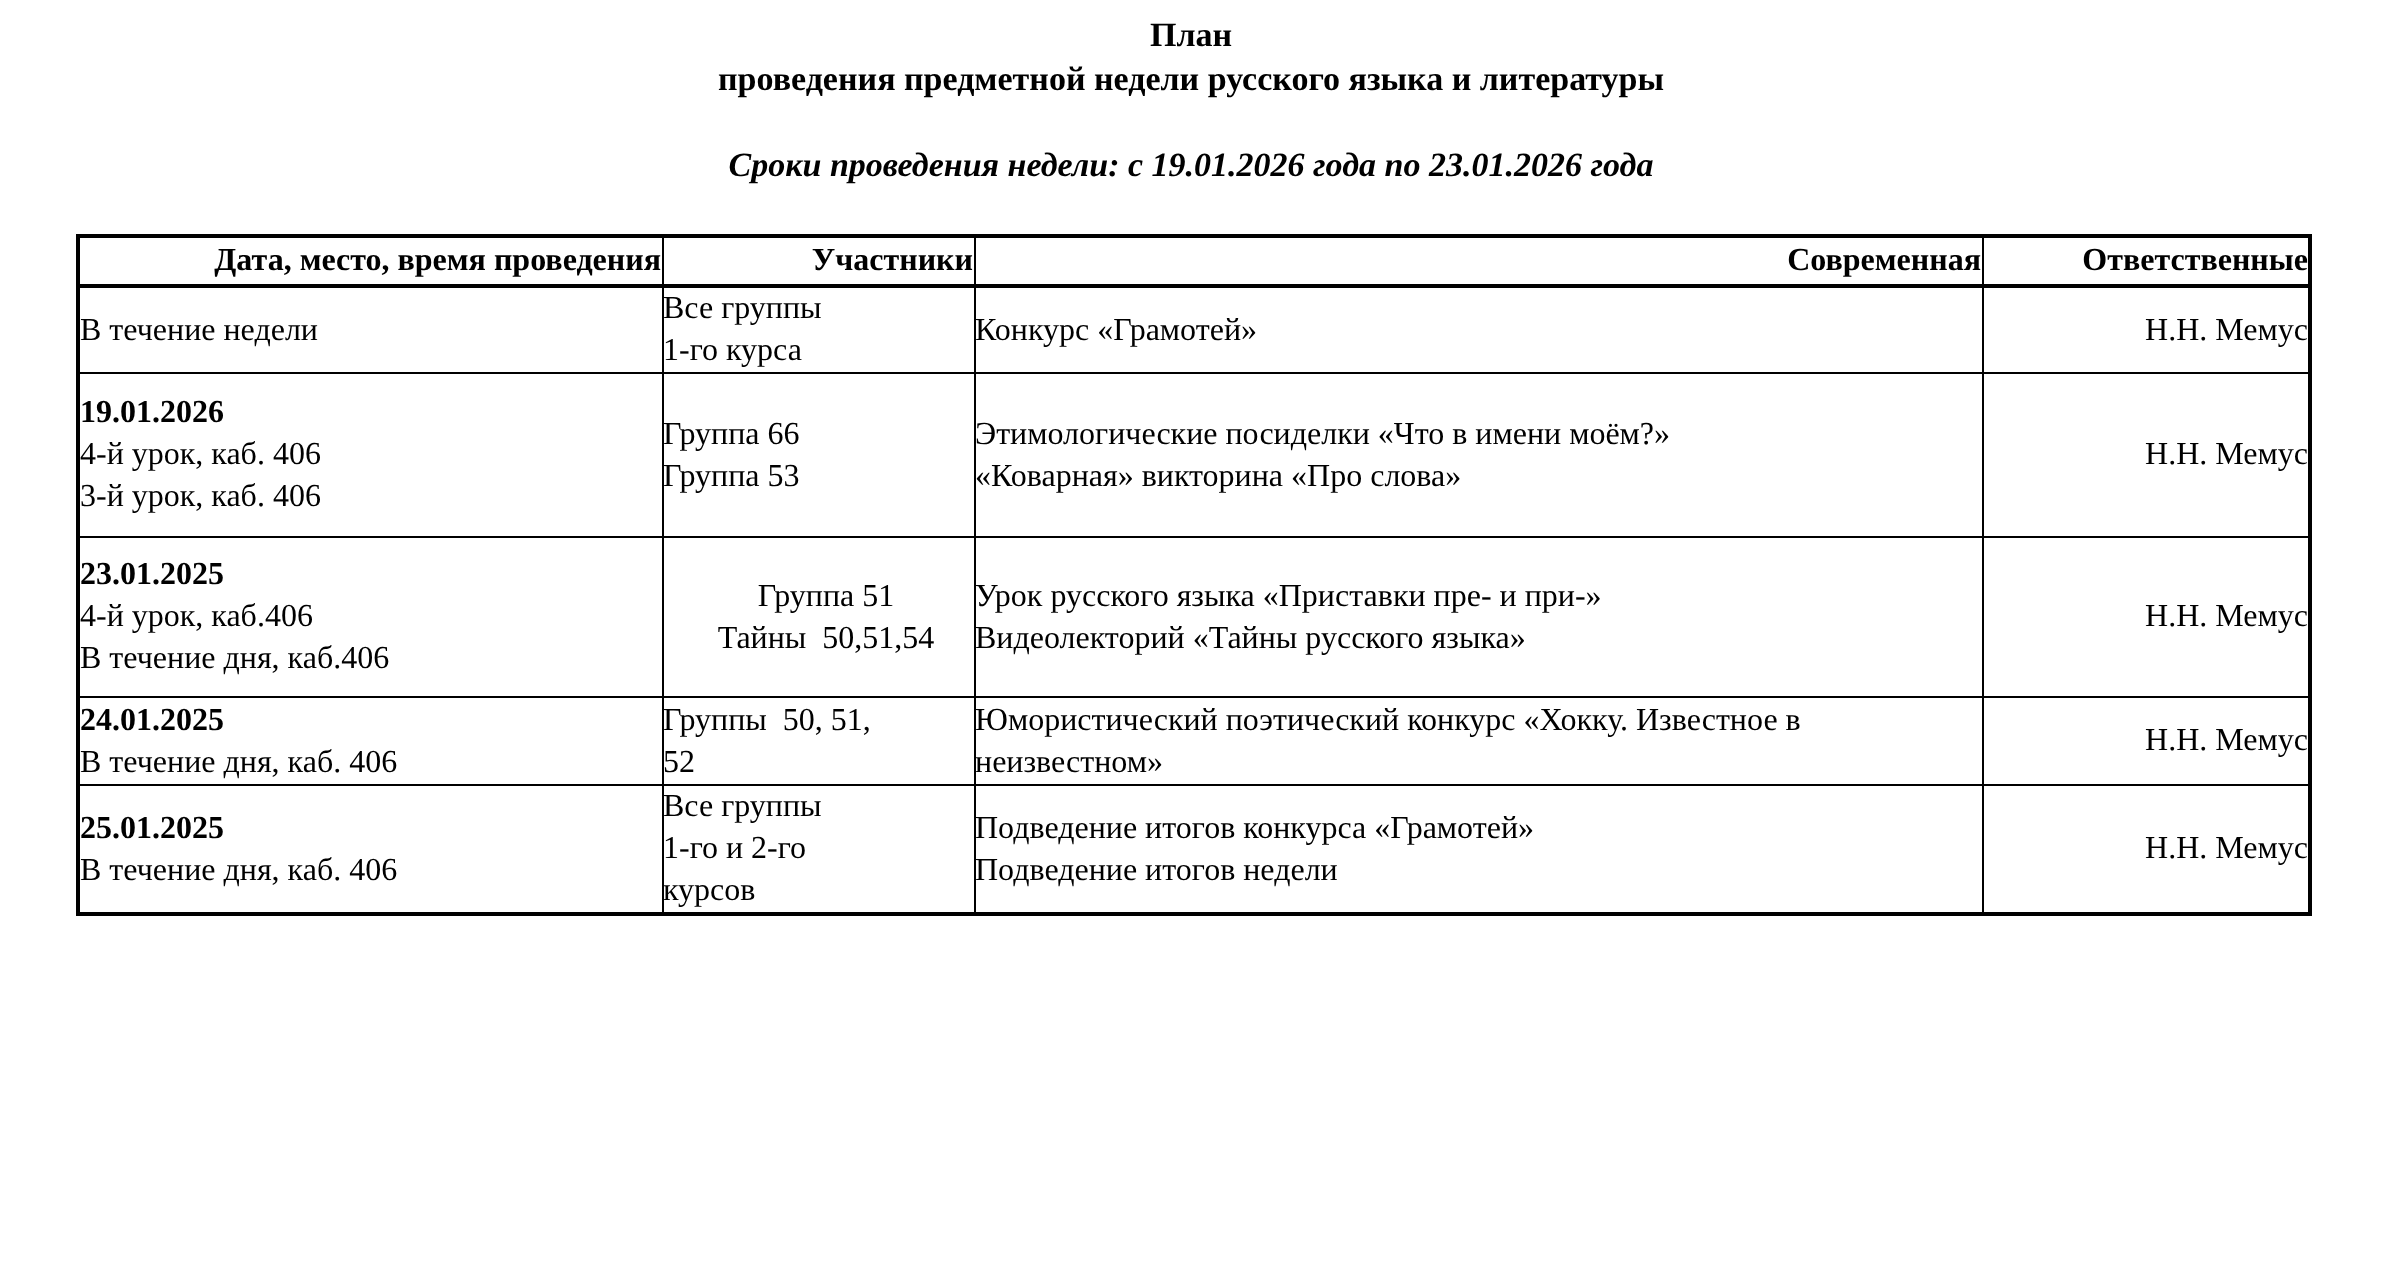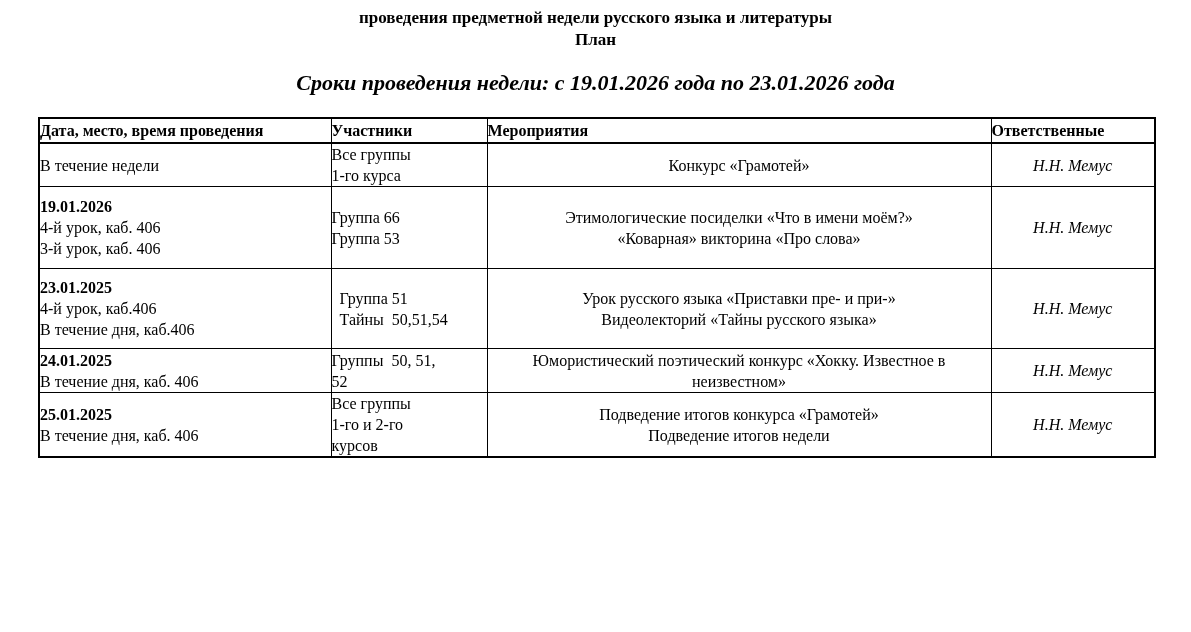--- a/index.html
+++ b/index.html
@@ -17,21 +17,21 @@
     text-align: center;
     font-weight: bold;
     font-size: 17px;
     line-height: 22px;
     padding-top: 7px;
   }
   .doc-subtitle {
     text-align: center;
     font-weight: bold;
     font-style: italic;
-    font-size: 22px;
+    font-size: 17px;
     line-height: 22px;
     margin-top: 21px;
   }
   table.plan {
     border-collapse: collapse;
     table-layout: fixed;
     width: 1116px;
     margin: 23px 0 0 38px;
     border: 2px solid #000;
   }
@@ -39,62 +39,62 @@
     border: 1px solid #000;
     font-size: 16px;
     padding: 0;
     vertical-align: middle;
     overflow: hidden;
   }
   table.plan thead th {
     border-bottom: 2px solid #000;
     font-weight: bold;
     height: 23px;
-    text-align: left;
+    text-align: right;
     line-height: 21px;
   }
   .ln { line-height: 21px; white-space: pre-wrap; }
   .date-ln { font-weight: bold; }
   td.c-when { }
   td.c-part { text-align: left; }
-  td.c-part.align-left { text-align: left; padding-left: 8px; }
-  td.c-events { text-align: center; padding-left: 8px; padding-right: 4px; }
-  td.c-resp { text-align: center; padding-left: 22px; vertical-align: middle; font-style: italic; }
+  td.c-part.align-left { text-align: center; padding-left: 8px; }
+  td.c-events { text-align: left; padding-left: 8px; padding-right: 4px; }
+  td.c-resp { text-align: right; padding-left: 22px; vertical-align: middle; }
   tbody tr:nth-child(1) td { height: 41px; }
   tbody tr:nth-child(2) td { height: 81px; }
   tbody tr:nth-child(3) td { height: 79px; }
   tbody tr:nth-child(4) td { height: 43px; }
   tbody tr:nth-child(5) td { height: 61px; }
   tbody tr:nth-child(6) td { height: 77px; }
   tbody tr:nth-child(7) td { height: 88px; }
 </style>
 </head>
 <body>
 
 <div class="page">
 
   <div class="doc-title">
+    <div>План</div>
     <div>проведения предметной недели русского языка и литературы</div>
-    <div>План</div>
   </div>
 
   <div class="doc-subtitle">Сроки проведения недели: с 19.01.2026 года по 23.01.2026 года</div>
 
   <table class="plan">
     <colgroup>
       <col style="width:292px">
       <col style="width:156px">
       <col style="width:504px">
       <col style="width:164px">
     </colgroup>
     <thead>
       <tr>
           <th>Дата, место, время проведения</th>
           <th>Участники</th>
-          <th>Мероприятия</th>
+          <th>Современная</th>
           <th>Ответственные</th>
         </tr>
     </thead>
     <tbody>
         <tr>
           <td class="c-when">
             <div class="ln">В течение недели</div>
           </td>
           <td class="c-part">
             <div class="ln">Все группы</div>

